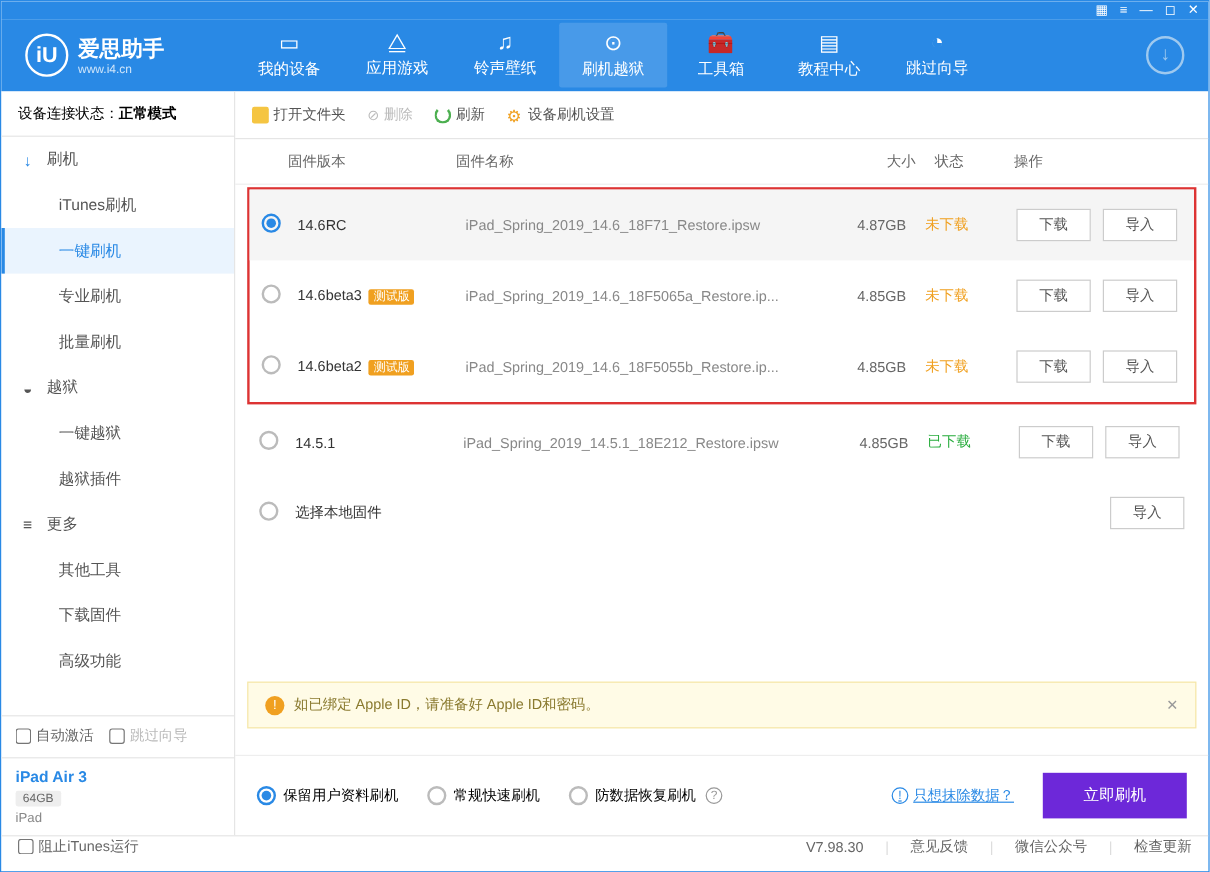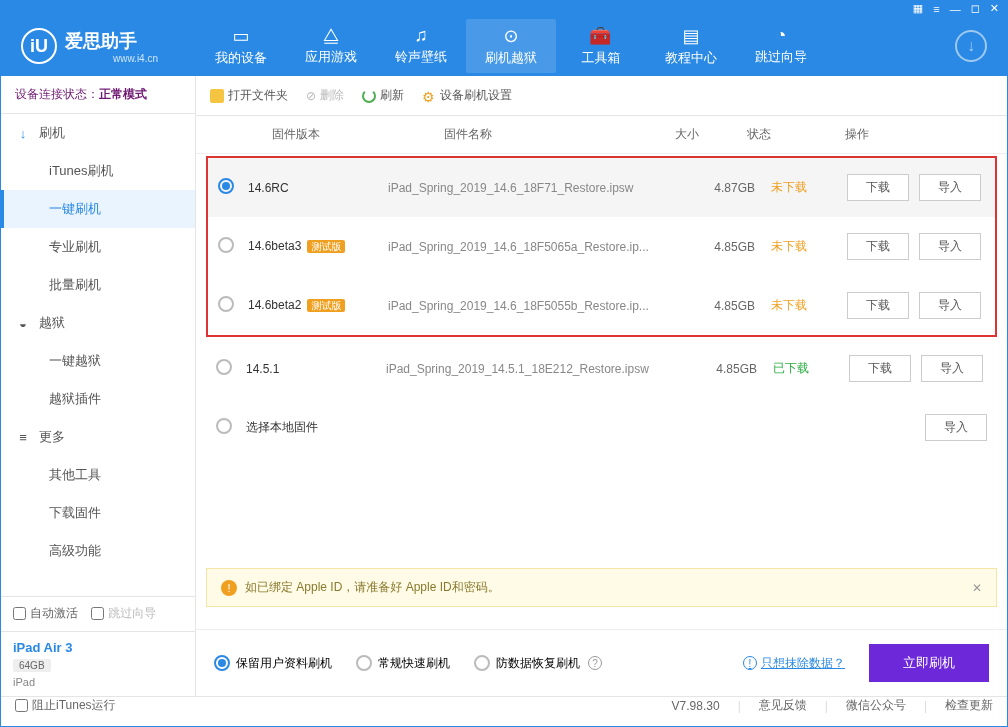--- a/index.html
+++ b/index.html
@@ -5,32 +5,32 @@
 * { margin: 0; padding: 0; box-sizing: border-box; font-family: "Microsoft YaHei", sans-serif; }
 body { background: #fff; width: 1008px; height: 727px; overflow: hidden; border: 1px solid #2989e5; }
 
 .titlebar { background: #2989e5; height: 15px; display: flex; justify-content: flex-end; align-items: center; padding-right: 8px; gap: 10px; }
 .titlebar span { color: #fff; font-size: 11px; cursor: pointer; }
 
 .header { background: #2989e5; height: 60px; display: flex; align-items: center; padding: 0 20px; }
 .logo-area { display: flex; align-items: center; gap: 8px; width: 175px; }
 .logo-circle { width: 36px; height: 36px; border: 2px solid #fff; border-radius: 50%; display: flex; align-items: center; justify-content: center; color: #fff; font-size: 18px; font-weight: bold; }
 .logo-text { color: #fff; font-size: 18px; font-weight: bold; }
-.logo-sub { color: #cfe5fa; font-size: 10px; display: block; margin-left: 48px; }
+.logo-sub { color: #cfe5fa; font-size: 10px; display: block; }
 
 .nav { display: flex; flex: 1; }
 .nav-item { width: 90px; text-align: center; color: #fff; font-size: 13px; padding: 6px 0; cursor: pointer; }
 .nav-item.active { background: rgba(255,255,255,0.15); border-radius: 2px; }
 .nav-icon { display: block; font-size: 18px; margin-bottom: 2px; }
 .dl-circle { width: 32px; height: 32px; border: 2px solid #9ec9ef; border-radius: 50%; display: flex; align-items: center; justify-content: center; color: #9ec9ef; font-size: 16px; margin-left: 20px; }
 
 .body { display: flex; height: 620px; }
 
 .sidebar { width: 195px; border-right: 1px solid #e5e5e5; display: flex; flex-direction: column; }
-.conn-status { padding: 10px 14px; font-size: 12px; color: #701a75; border-bottom: 1px solid #e5e5e5; }
+.conn-status { padding: 10px 14px; font-size: 12px; color: #000000; border-bottom: 1px solid #e5e5e5; }
 .conn-status b { font-weight: bold; }
 .side-list { flex: 1; overflow: auto; font-size: 13px; }
 .side-group { display: flex; align-items: center; gap: 8px; padding: 10px 14px; color: #555; cursor: pointer; }
 .side-group .gicon { width: 16px; text-align: center; }
 .side-sub { padding: 10px 14px 10px 48px; color: #555; cursor: pointer; }
 .side-sub.active { background: #eaf4fe; color: #2989e5; border-left: 3px solid #2989e5; padding-left: 45px; }
 .side-bottom { border-top: 1px solid #e5e5e5; padding: 8px 12px; font-size: 12px; }
 .chk { display: inline-flex; align-items: center; gap: 4px; color: #666; }
 .chk input { width: 13px; height: 13px; }
 .device-info { padding: 8px 12px; border-top: 1px solid #e5e5e5; }
@@ -40,21 +40,21 @@
 
 .main { flex: 1; display: flex; flex-direction: column; }
 .toolbar { height: 40px; border-bottom: 1px solid #e5e5e5; display: flex; align-items: center; padding: 0 14px; gap: 18px; font-size: 12px; color: #555; }
 .tool-item { display: flex; align-items: center; gap: 4px; cursor: pointer; }
 .tool-item.disabled { color: #bbb; }
 .ticon { width: 14px; height: 14px; display: inline-block; }
 .ticon.folder { background: #f5c542; border-radius: 2px; }
 .ticon.refresh { border: 2px solid #4caf50; border-radius: 50%; border-top-color: transparent; }
 .ticon.gear { color: #f0a020; font-size: 14px; }
 
-.table-head { display: flex; padding: 10px 14px; font-size: 12px; color: #666; border-bottom: 1px solid #eee; gap: 32px; }
+.table-head { display: flex; padding: 10px 14px; font-size: 12px; color: #666; border-bottom: 1px solid #eee; }
 .col-radio { width: 30px; }
 .col-ver { width: 140px; }
 .col-name { flex: 1; }
 .col-size { width: 70px; text-align: right; }
 .col-status { width: 70px; padding-left: 16px; }
 .col-ops { width: 160px; padding-left: 12px; }
 
 .rows { padding: 0 4px; }
 .fw-row { display: flex; align-items: center; padding: 16px 10px; font-size: 12px; }
 .highlight-box { border: 2px solid #d33; margin: 2px 6px; }

